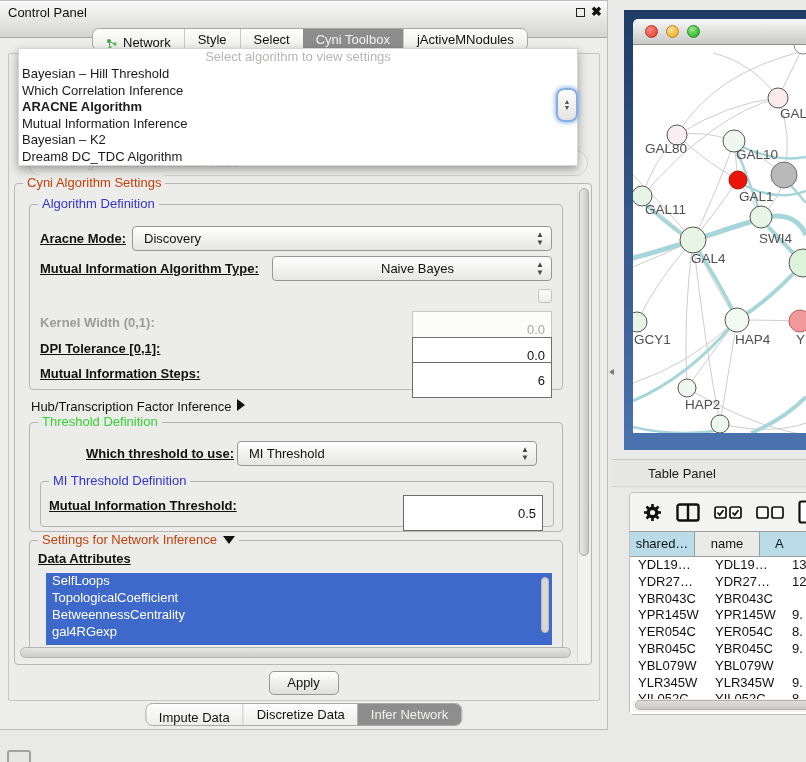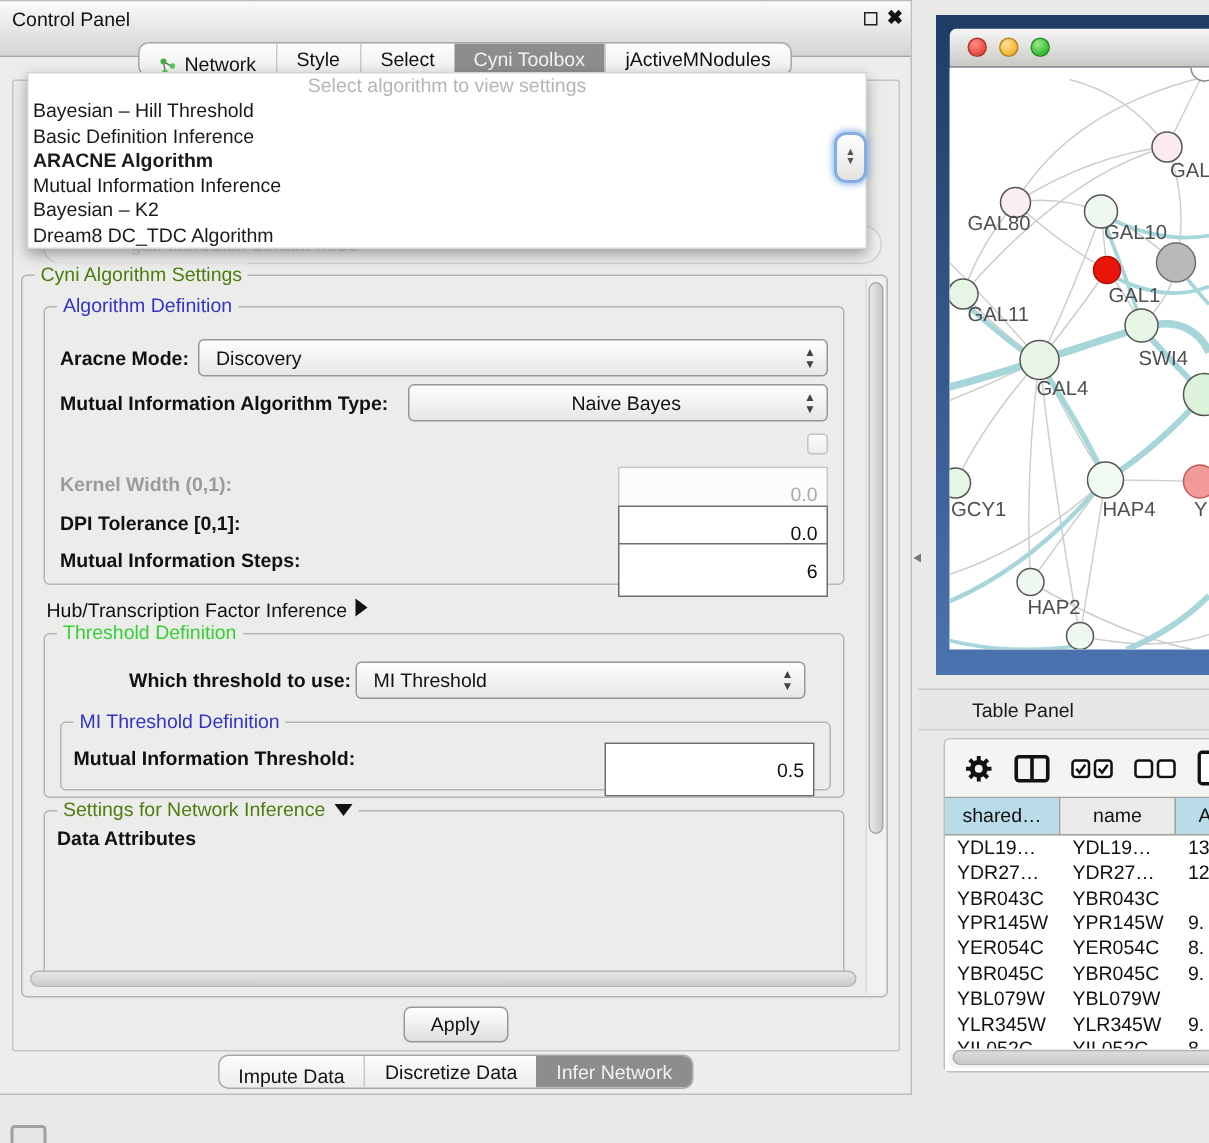--- a/index.html
+++ b/index.html
@@ -40,26 +40,26 @@
   .spin{font-size:7px;line-height:6px;color:#555;}
 
   
   .ghost-combo{position:absolute;left:28px;top:149px;width:560px;height:26px;
     background:#f1f1ef;border:1px solid #d2d2d0;border-radius:13px;
     font-size:13px;color:#d5d5d1;line-height:24px;padding-left:58px;}
 
   
   .grp{position:absolute;border:1px solid #b6b6b4;border-radius:4px;}
   .grptitle{position:absolute;top:-9px;left:8px;background:#ececea;padding:0 4px;
-    font-size:13px;color:#4d7c0f;white-space:nowrap;display:flex;align-items:center;gap:6px;}
+    font-size:13px;color:#c2410c;white-space:nowrap;display:flex;align-items:center;gap:6px;}
   .t-blue{color:#3333cc;}
   .t-green{color:#35d035;}
 
   .lbl{font-size:13px;color:#111;position:absolute;white-space:nowrap;}
-  .lblb{font-weight:bold;}
+  .lblb{font-weight:bold;text-decoration:underline;}
   .lbldis{color:#9b9b99;font-weight:bold;}
 
   .combo{position:absolute;height:25px;border:1px solid #979795;border-radius:4px;
     background:linear-gradient(#fefefe,#e6e6e4);box-shadow:inset 0 1px 0 #fff;
     font-size:13px;color:#111;line-height:23px;padding-left:11px;}
   .combo .arrows{position:absolute;right:7px;top:4px;display:flex;flex-direction:column;line-height:8px;
     font-size:8px;color:#444;}
 
   .fld{position:absolute;height:36px;width:140px;right:10px;border:1px solid #6d6d6b;background:#fff;
     font-size:13px;color:#111;text-align:right;padding:0 6px;font-family:"Liberation Sans",sans-serif;}
@@ -113,21 +113,21 @@
   #table-strip{position:absolute;left:612px;top:459px;width:194px;height:28px;background:#e7e7e5;
     border-top:1px solid #c9c9c7;border-bottom:1px solid #d2d2d0;font-size:13px;color:#1a1a1a;
     line-height:27px;padding-left:36px;}
 
   #table-panel{position:absolute;left:629px;top:492px;width:200px;height:223px;
     background:#fbfbfa;border:1px solid #bfbfbd;border-radius:4px;}
   .tp-toolbar{position:absolute;left:0;top:0;width:100%;height:38px;display:flex;align-items:center;
     padding-left:13px;gap:14px;background:#f4f4f2;border-radius:4px 4px 0 0;}
   .tp-table{position:absolute;left:0;top:38px;right:0;bottom:0;overflow:hidden;background:#fff;}
   .th-row{display:flex;height:26px;border-top:1px solid #9e9e9c;border-bottom:1px solid #9e9e9c;}
-  .th{width:77px;flex:none;border-right:1px solid #9e9e9c;font-size:13px;color:#111;
+  .th{width:65px;flex:none;border-right:1px solid #9e9e9c;font-size:13px;color:#111;
     text-align:center;line-height:24px;overflow:hidden;white-space:nowrap;}
   .th.blue{background:#b9dce8;}
   .th.gray{background:#eaeae8;}
   .th.left{text-align:left;padding-left:15px;}
   .tr{display:flex;height:16.8px;}
   .td{width:77px;flex:none;font-size:13px;color:#111;padding-left:8px;line-height:16px;
     overflow:hidden;white-space:nowrap;}
   .tp-hscroll{position:absolute;left:2px;right:2px;bottom:2px;height:13px;background:#f4f4f2;border-radius:6px;}
   .tp-hthumb{position:absolute;left:3px;right:6px;top:1px;height:10px;border-radius:5px;
     background:linear-gradient(#dedddc,#c8c7c6);border:1px solid #b2b1b0;}
@@ -161,21 +161,21 @@
     <div class="tab">Select</div>
     <div class="tab sel">Cyni Toolbox</div>
     <div class="tab">jActiveMNodules</div>
   </div>
 
   <div class="cp-outer"></div>
 
   <div class="dropdown">
     <div class="dd-prompt">Select algorithm to view settings</div>
     <div class="dd-item">Bayesian – Hill Threshold</div>
-    <div class="dd-item">Basic Definition Inference</div>
+    <div class="dd-item">Which Correlation Inference</div>
     <div class="dd-item bold">ARACNE Algorithm</div>
     <div class="dd-item">Mutual Information Inference</div>
     <div class="dd-item">Bayesian – K2</div>
     <div class="dd-item">Dream8 DC_TDC Algorithm</div>
   </div>
   <div class="focus-cap">
     <span class="spin">▲</span>
     <span class="spin">▼</span>
   </div>
 
@@ -239,20 +239,27 @@
         <input class="fld" style="top: 13px;" value="0.5">
       </div>
     </div>
 
     <div class="grp" style="left:14px;top:356px;width:534px;height:116px;">
       <div class="grptitle">
         <span>Settings for Network Inference</span>
         <span class="tri-down"></span>
       </div>
       <span class="lbl lblb" style="left:8px;top:10px;">Data Attributes</span>
+      <div class="attr-list">
+        <div class="attr-item">SelfLoops</div>
+        <div class="attr-item">TopologicalCoefficient</div>
+        <div class="attr-item">BetweennessCentrality</div>
+        <div class="attr-item">gal4RGexp</div>
+        <div class="list-vthumb"></div>
+      </div>
     </div>
 
     <div class="hscroll">
       <div class="hthumb"></div>
     </div>
 
     <div class="vtrack">
       <div class="vthumb"></div>
     </div>
   </div>

